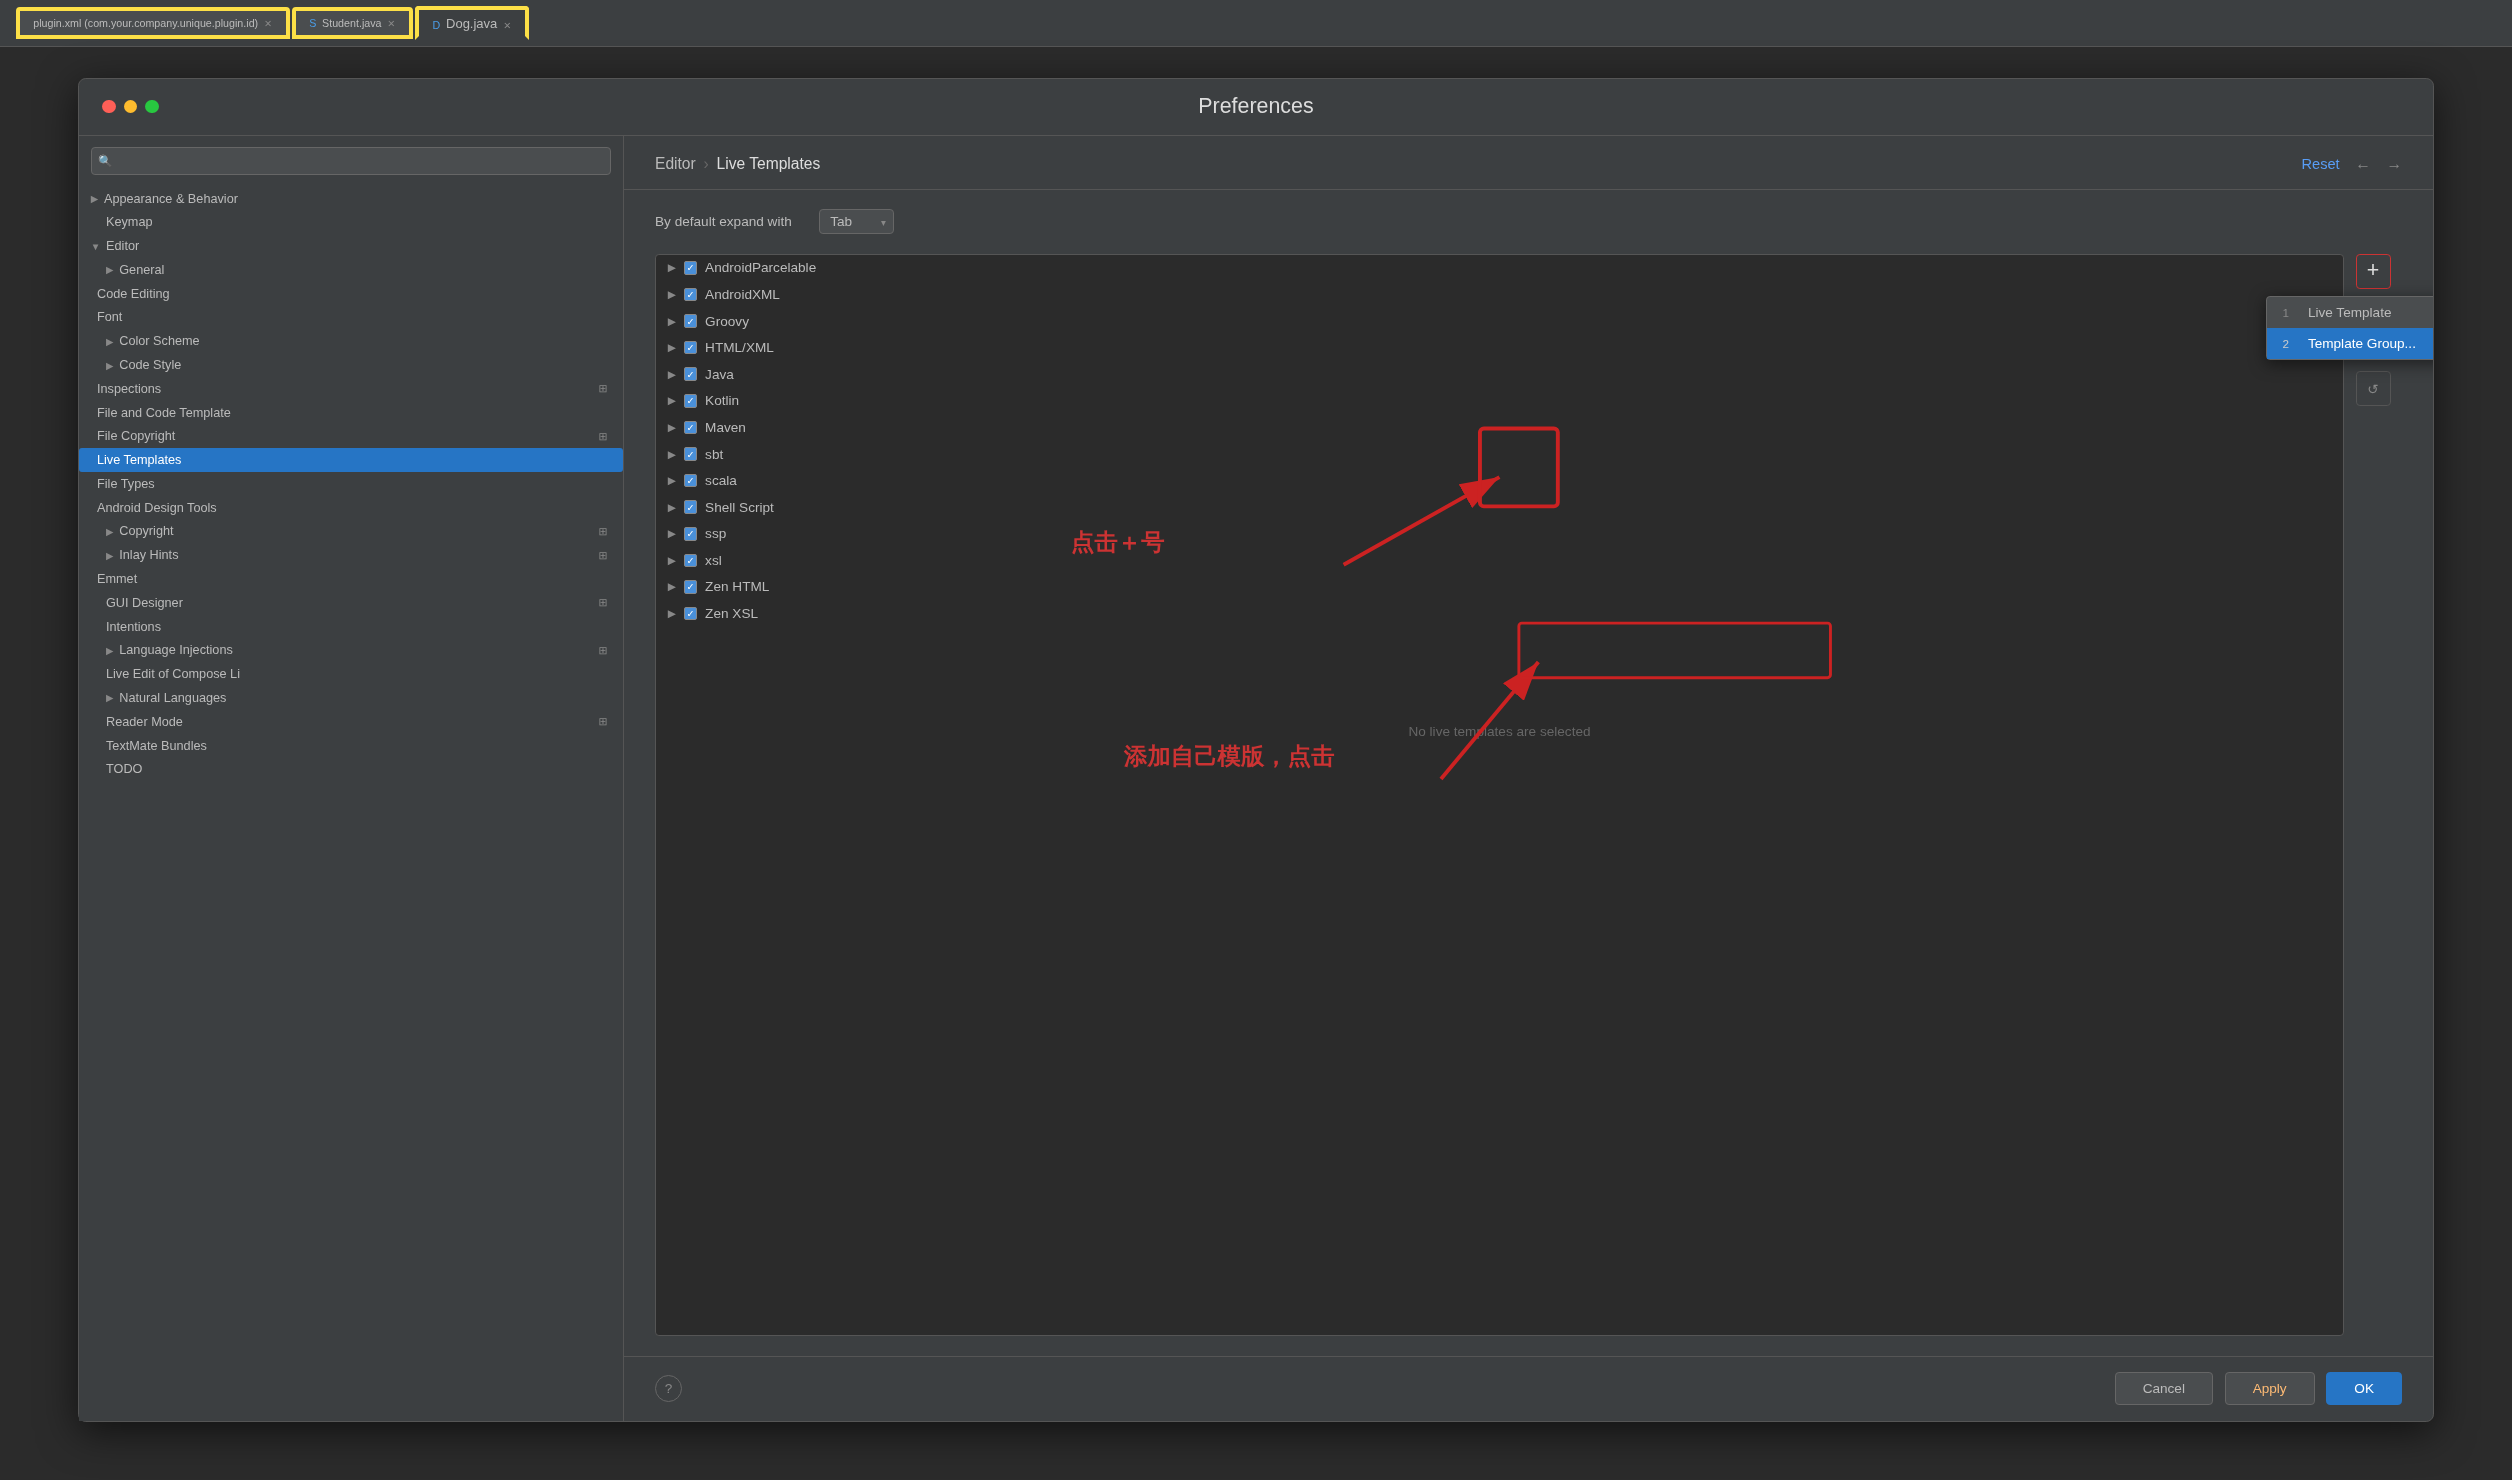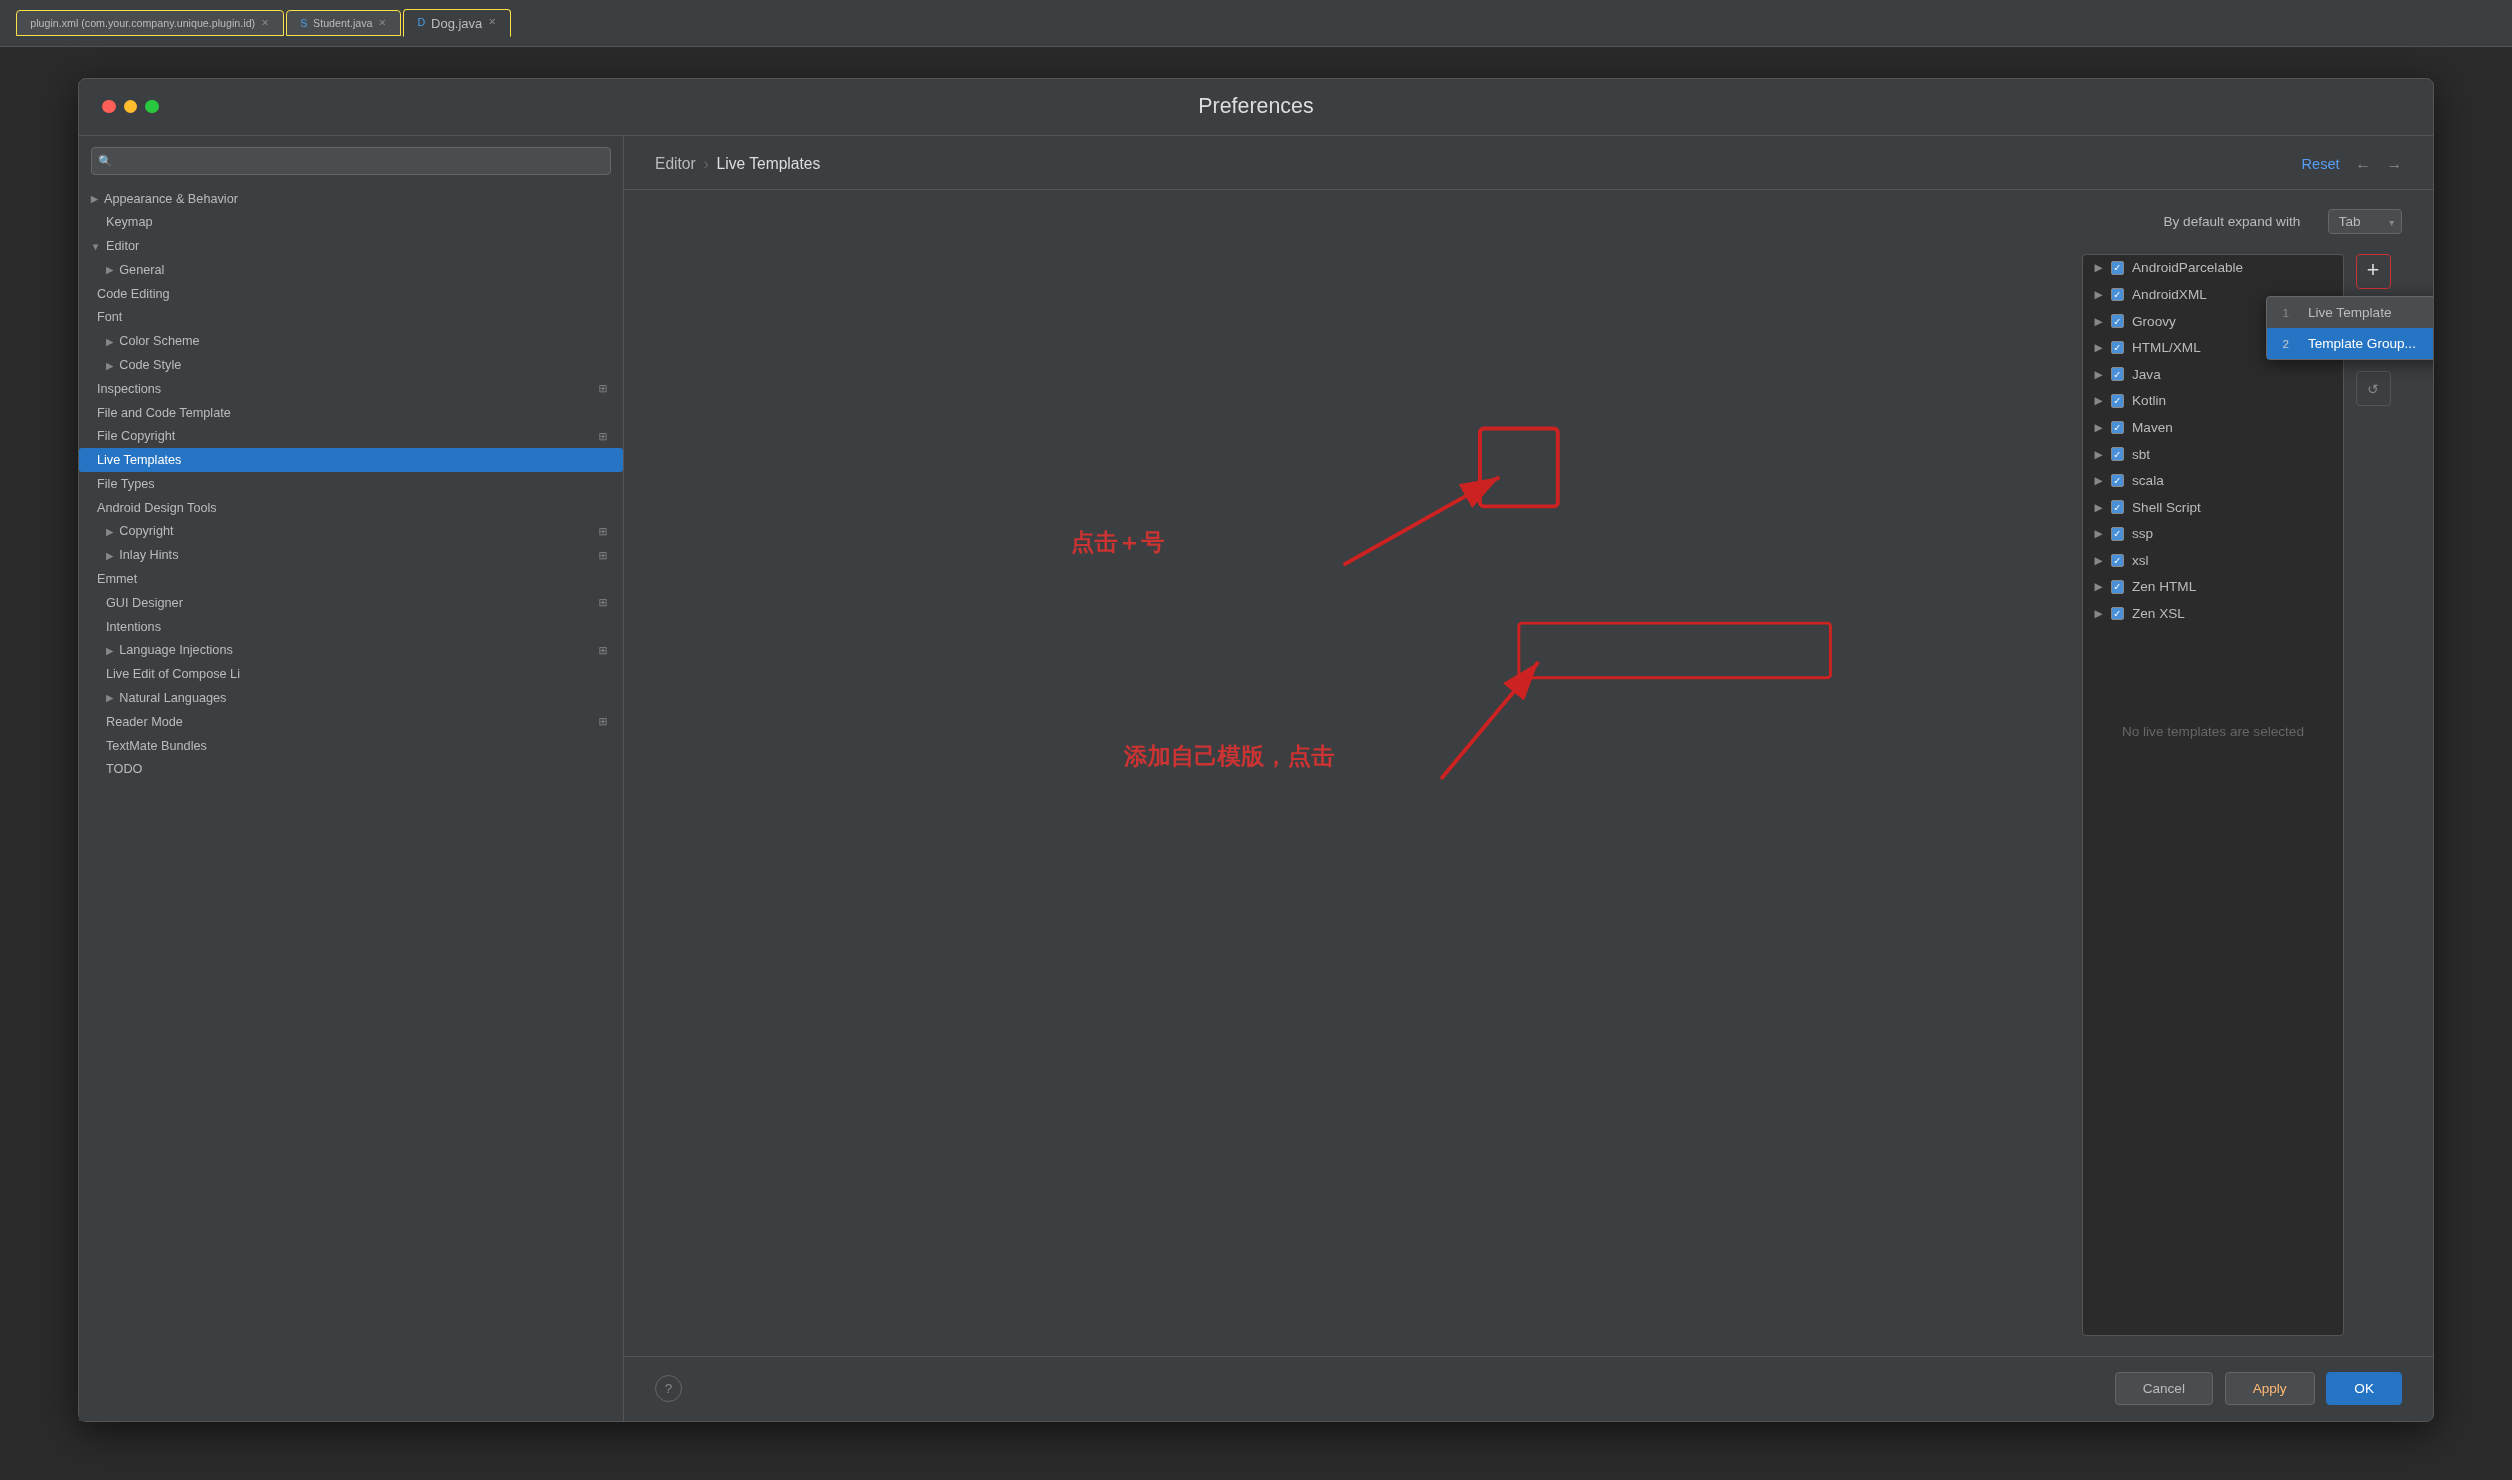--- a/index.html
+++ b/index.html
@@ -25,27 +25,27 @@
       border-bottom: 1px solid #555;
     }
     .tab-bar {
       display: flex;
       align-items: center;
       gap: 0;
       flex: 1;
     }
     .tab {
       background: #4a4d4f;
-      border: 1px solid #fde047;
+      border: 4px solid #fde047;
       border-radius: 3.9px 3.9px 0 0;
       padding: 5.8px 13.6px;
       font-size: 11.7px;
       color: #bbbbbb;
       display: flex;
-      align-items: flex-start;
+      align-items: flex-end;
       gap: 5.8px;
       cursor: pointer;
       margin-right: 1.9px;
     }
     .tab.active { background: #3c3f41; border-bottom-color: #3c3f41; }
     .tab-close { font-size: 9.7px; color: #888; }
 
     
     .dialog-overlay {
       position: absolute;
@@ -190,21 +190,20 @@
       cursor: pointer;
     }
 
     
     .content-area {
       flex: 1;
       display: flex;
       flex-direction: column;
       overflow: hidden;
       padding: 19.5px 31px;
-      align-items: flex-end;
     }
 
     .expand-row {
       display: flex;
       align-items: center;
       gap: 11.7px;
       margin-bottom: 19.5px;
       font-size: 13.6px;
     }
     .expand-select {

